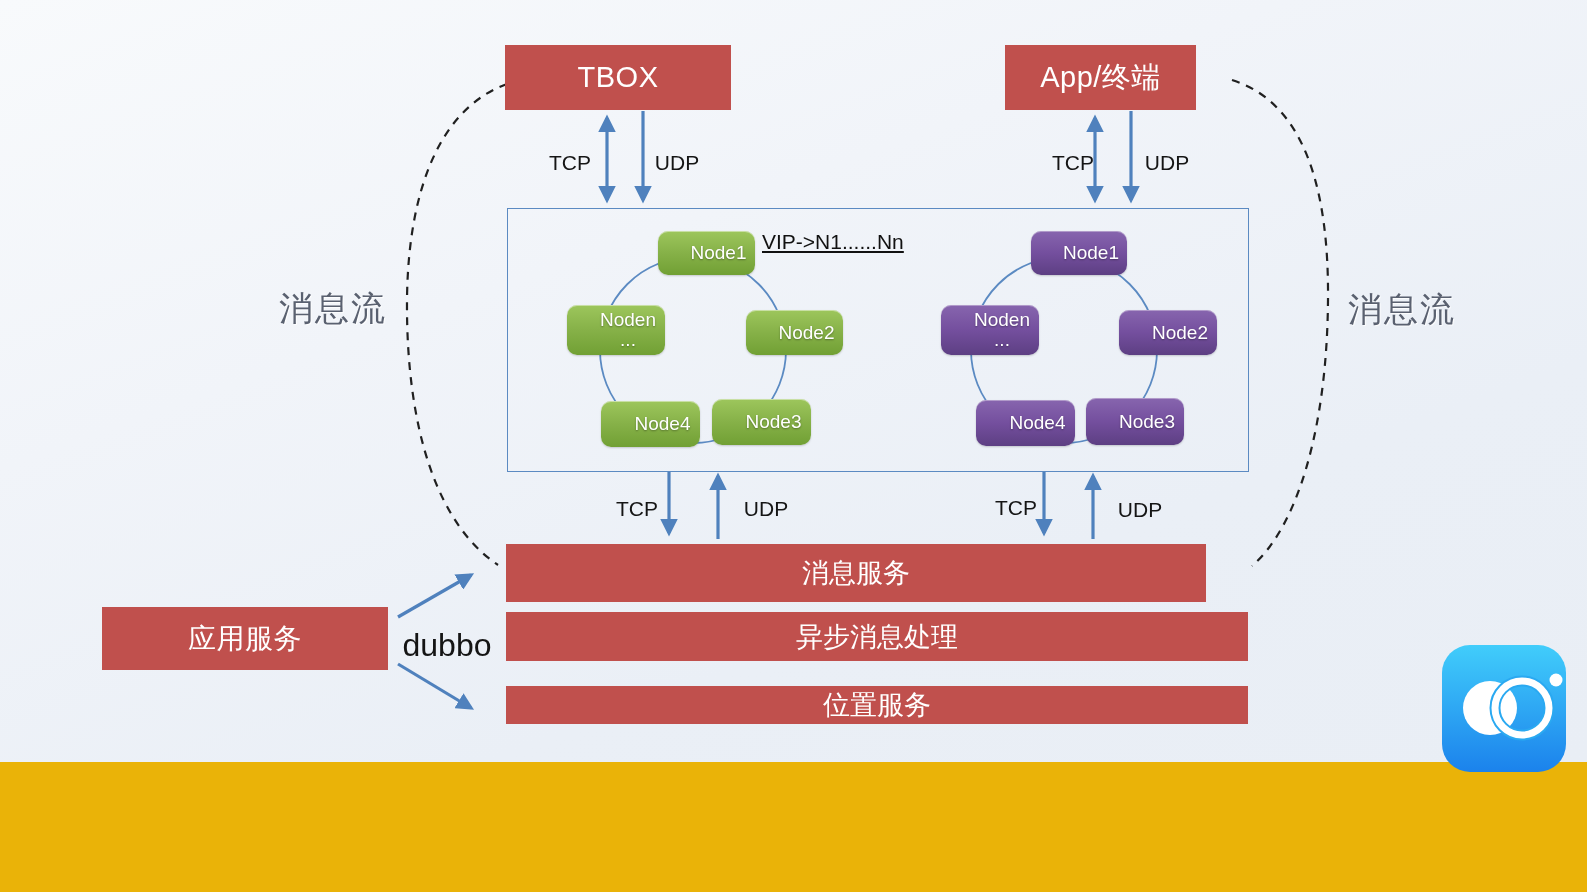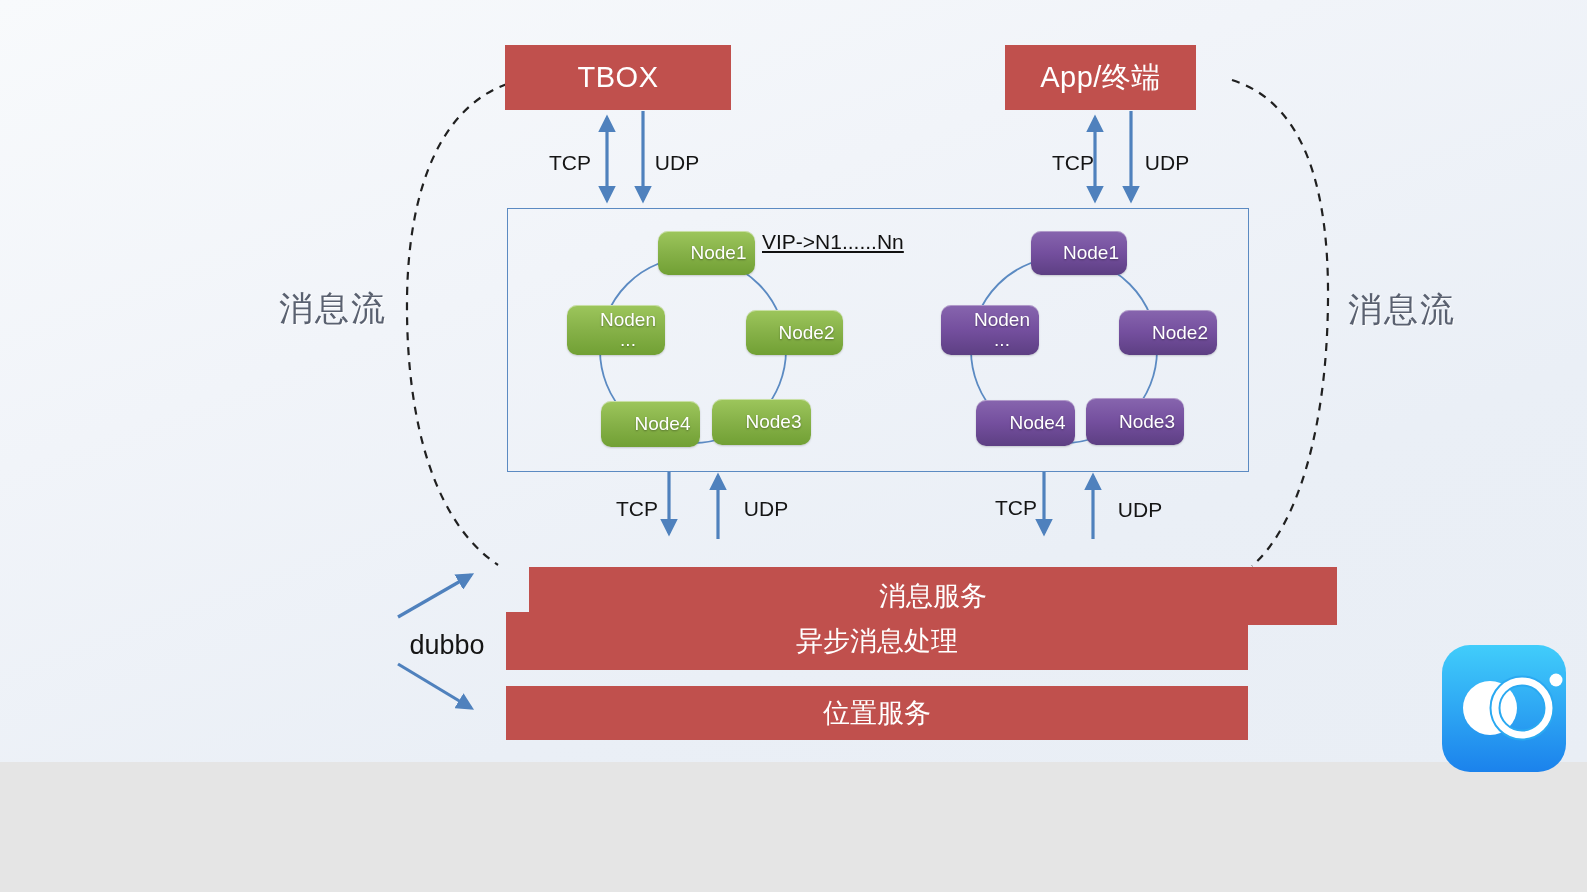--- a/index.html
+++ b/index.html
@@ -1,17 +1,17 @@
 <!DOCTYPE html>
 <html><head>
 <meta charset="utf-8">
 <style>
   html,body{margin:0;padding:0;background:#fff;}
   .canvas{
-    position:relative;width:1587px;height:892px;overflow:hidden;background:#e5e5e5;
+    position:relative;width:1587px;height:892px;overflow:hidden;background:#eab308;
     font-family:"Liberation Sans","DejaVu Sans",sans-serif;
   }
   .sky{
     position:absolute;left:0;top:0;width:1587px;height:762px;
     background:linear-gradient(160deg,#f8fafc 0%,#f1f4f9 35%,#eaeff6 70%,#e9eef5 100%);
   }
   .layer{position:absolute;left:0;top:0;}
   .redbox{
     position:absolute;background:#c0504d;color:#fff;
     display:flex;align-items:center;justify-content:center;
@@ -45,21 +45,21 @@
   .flow{
     position:absolute;transform:translate(-50%,-50%);
     color:#5a6170;font-size:34px;letter-spacing:2px;white-space:nowrap;
     text-shadow:1px 1px 1px rgba(255,255,255,.9);
     font-family:Liberation Serif, serif;
   }
   .viplbl{
     position:absolute;left:762px;top:230px;color:#111;font-size:21px;white-space:nowrap;text-decoration:underline;
   }
   .dubbo{
-    position:absolute;transform:translate(-50%,-50%);color:#151515;font-size:27px;
+    position:absolute;transform:translate(-50%,-50%);color:#151515;font-size:32px;
   }
   .appicon{position:absolute;left:1442px;top:645px;}
 </style>
 </head>
 <body>
 
 <div class="canvas">
   <div class="sky"></div>
 
   <svg class="layer" width="1587" height="892" viewBox="0 0 1587 892">
@@ -140,30 +140,33 @@
   </div>
   <div class="node purple" style="left:1086px;top:398px;width:74px;height:47px;">
     <span>Node3</span>
   </div>
 
   <div class="proto" style="left:637px;top:509px;">TCP</div>
   <div class="proto" style="left:766px;top:509px;">UDP</div>
   <div class="proto" style="left:1016px;top:508px;">TCP</div>
   <div class="proto" style="left:1140px;top:510px;">UDP</div>
 
-  <div class="bar" style="left:506px;top:567px;width:808px;height:58px;margin-left:23px;">
+  <div class="bar" style="left:506px;top:544px;width:700px;height:58px;">
     <span>消息服务</span>
   </div>
-  <div class="bar" style="left:506px;top:612px;width:742px;height:58px;">
+  <div class="bar" style="left:506px;top:612px;width:742px;height:49px;">
     <span>异步消息处理</span>
   </div>
-  <div class="bar" style="left:506px;top:686px;width:742px;height:54px;">
+  <div class="bar" style="left:506px;top:686px;width:742px;height:38px;">
     <span>位置服务</span>
   </div>
 
+  <div class="redbox" style="left:102px;top:607px;width:286px;height:63px;font-size:28px;">
+    <span>应用服务</span>
+  </div>
   <div class="dubbo" style="left:447px;top:645px;">dubbo</div>
 
   <svg class="appicon" width="124" height="127" viewBox="0 0 124 127">
     <defs>
       <linearGradient id="ig" x1="0" y1="0" x2="0" y2="1">
         <stop offset="0" stop-color="#41cdfb"></stop>
         <stop offset="1" stop-color="#1b82ec"></stop>
       </linearGradient>
     </defs>
     <rect x="0" y="0" width="124" height="127" rx="28" fill="url(#ig)"></rect>

